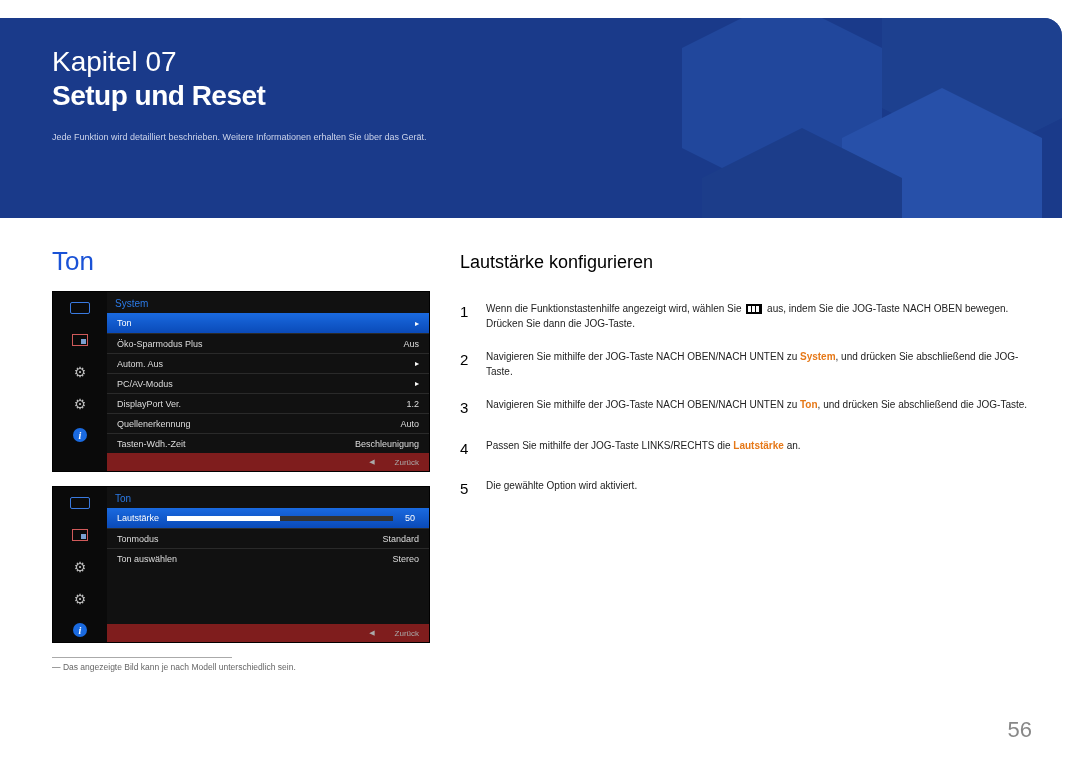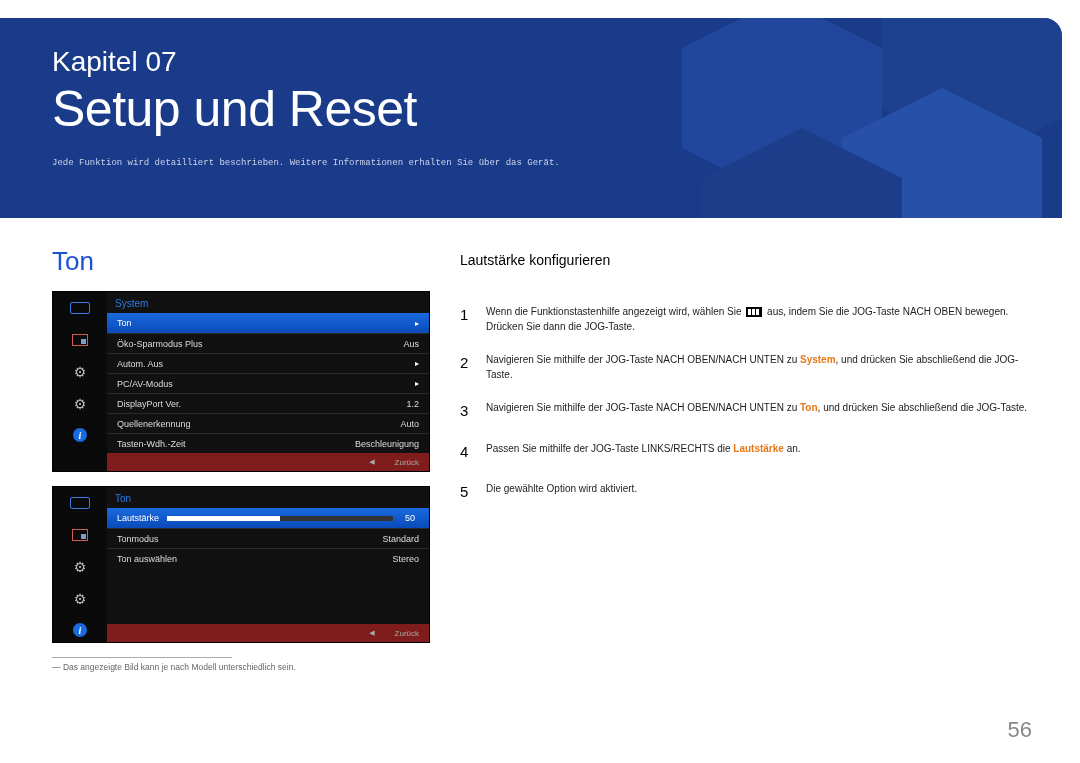--- a/index.html
+++ b/index.html
@@ -20,33 +20,33 @@
     overflow: hidden;
   }
   .header-pattern {
     position: absolute;
     right: -40px; top: -60px;
     width: 420px; height: 320px;
     opacity: 0.9;
   }
   .header-text { position: relative; padding: 28px 0 0 52px; color: #fff; }
   .chapter-label { font-size: 28px; font-weight: 400; }
-  .chapter-title { font-size: 50px; font-weight: 400; margin-top: 2px; letter-spacing: -0.5px;}
-  .chapter-desc { font-size: 9px; margin-top: 20px; color: #cbd3ea; font-family: Liberation Mono, monospace; }
+  .chapter-title { font-size: 28px; font-weight: 700; margin-top: 2px; letter-spacing: -0.5px;}
+  .chapter-desc { font-size: 9px; margin-top: 20px; color: #cbd3ea; }
 
   .content {
     display: flex;
     padding: 28px 48px 0 52px;
     gap: 28px;
   }
   .col-left { width: 380px; flex: 0 0 380px; }
   .col-right { flex: 1; }
 
   .ton-title { color: #1a52d6; font-size: 26px; font-weight: 500; margin-bottom: 14px; }
-  .sub-title { color: #000; font-size: 14px; font-weight: 500; margin-bottom: 36px; margin-top: 6px; }
+  .sub-title { color: #000; font-size: 18px; font-weight: 500; margin-bottom: 28px; margin-top: 6px; }
 
   .osd {
     width: 378px;
     background: #111;
     margin-bottom: 14px;
     display: flex;
     border: 1px solid #000;
   }
   .osd-sidebar {
     width: 54px;

